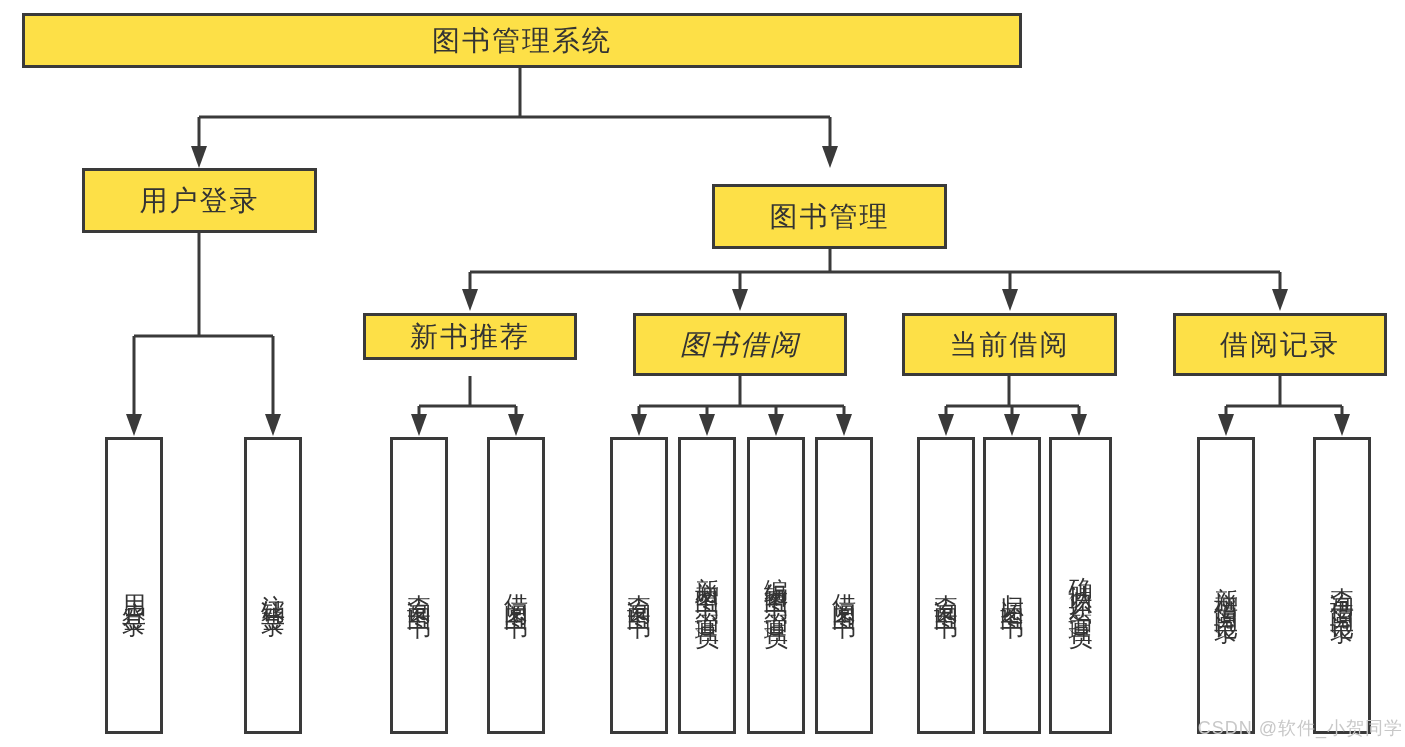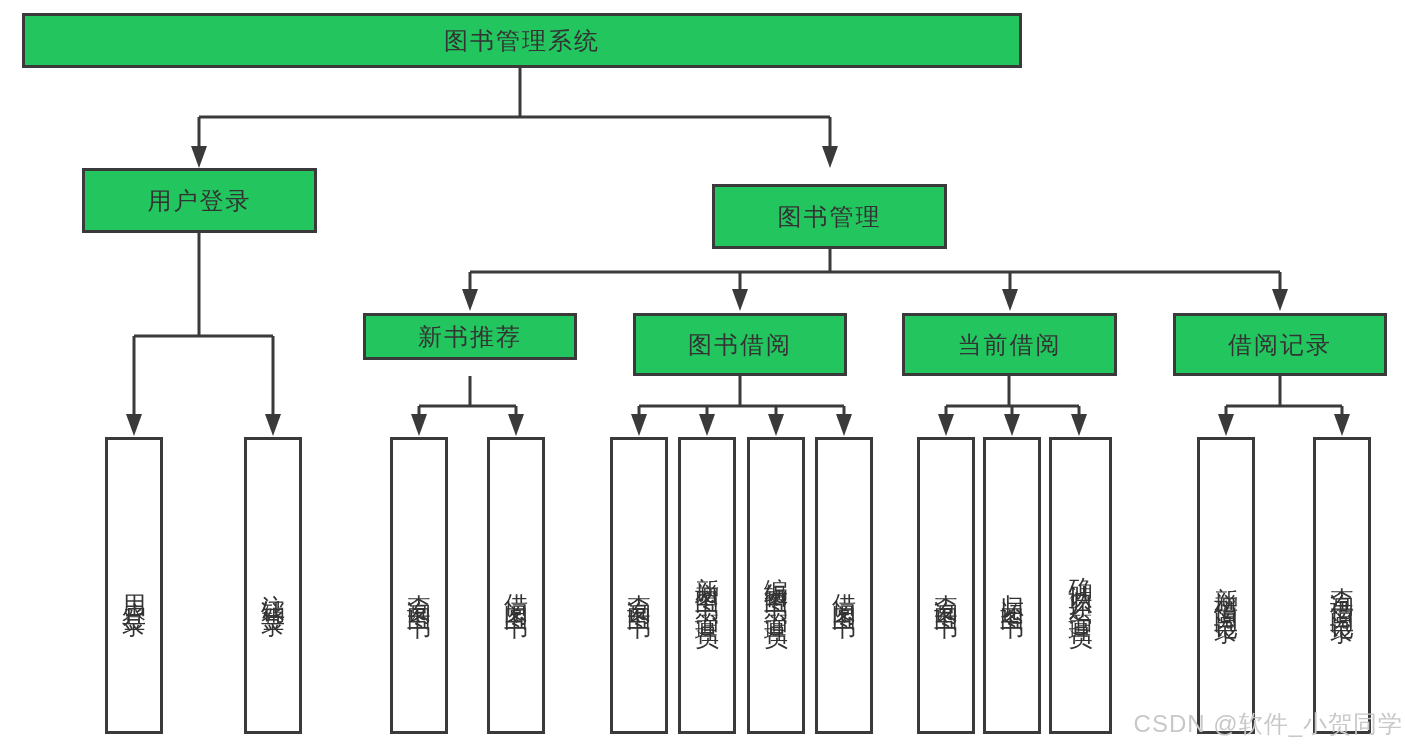--- a/index.html
+++ b/index.html
@@ -19,25 +19,25 @@
     position: absolute;
     left: 0;
     top: 0;
     width: 1405px;
     height: 747px;
   }
   .node {
     position: absolute;
     box-sizing: border-box;
     border: 3px solid #3a3a3a;
-    background: #22c55e;
+    background: #fde047;
     display: flex;
     align-items: center;
     justify-content: center;
-    font-size: 24px;
+    font-size: 28px;
     letter-spacing: 2px;
     color: #333333;
     white-space: nowrap;
   }
   .vnode {
     position: absolute;
     box-sizing: border-box;
     border: 3px solid #3a3a3a;
     background: #ffffff;
     width: 58px;
@@ -52,21 +52,21 @@
     font-size: 24px;
     letter-spacing: 7px;
     line-height: 1;
     color: #333333;
     padding-top: 7px; 
   }
   .watermark {
     position: absolute;
     right: 2px;
     bottom: 7px;
-    font-size: 24px;
+    font-size: 18px;
     color: #c8c8c8;
     letter-spacing: 1px;
     z-index: 10;
     white-space: nowrap;
   }
 </style>
 </head>
 <body>
 
 <div class="canvas">
@@ -120,21 +120,21 @@
       <polygon stroke="none" points="1334,414 1350,414 1342,436"></polygon>
     </g>
   </svg>
 
   <div class="node" style="left:22px; top:13px; width:1000px; height:55px;">图书管理系统</div>
 
   <div class="node" style="left:82px; top:168px; width:235px; height:65px;">用户登录</div>
   <div class="node" style="left:712px; top:168px; width:235px; height:65px;margin-top:16px;">图书管理</div>
 
   <div class="node" style="left:363px; top:313px; width:214px; height:47px;">新书推荐</div>
-  <div class="node" style="left:633px; top:313px; width:214px; height:63px;">图书借阅</div>
+  <div class="node" style="left:633px; top:313px; width:214px; height:63px;font-style:italic;">图书借阅</div>
   <div class="node" style="left:902px; top:313px; width:215px; height:63px;">当前借阅</div>
   <div class="node" style="left:1173px; top:313px; width:214px; height:63px;">借阅记录</div>
 
   <div class="vnode" style="left:105px;">
     <span class="vtext">用户登录</span>
   </div>
   <div class="vnode" style="left:244px;">
     <span class="vtext">注销登录</span>
   </div>
 

